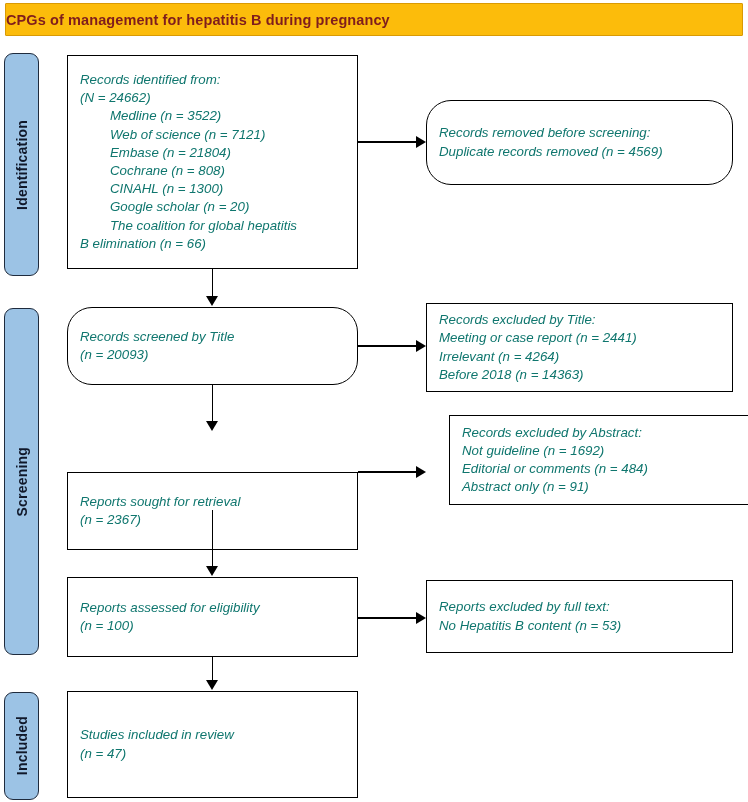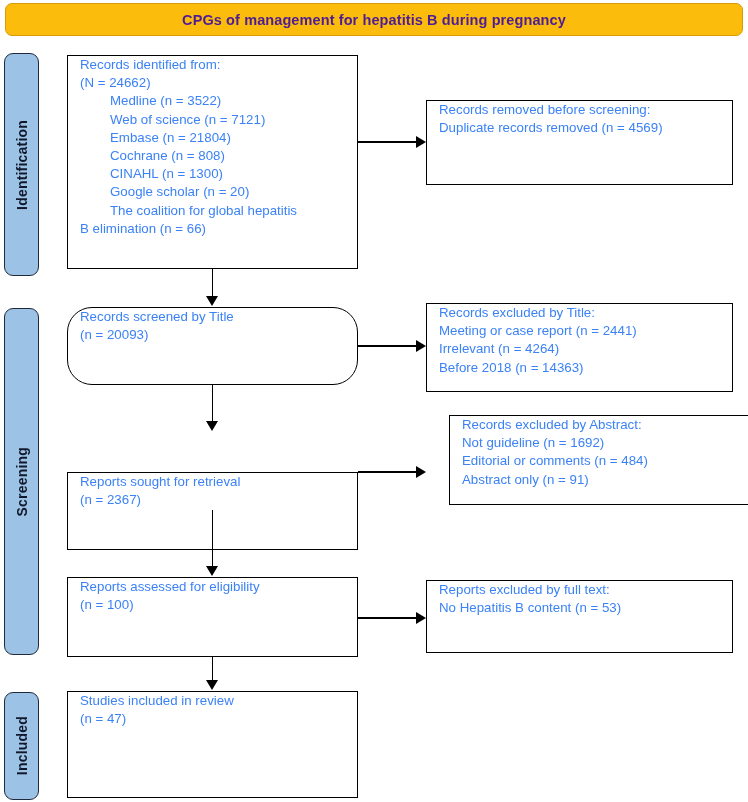--- a/index.html
+++ b/index.html
@@ -23,27 +23,26 @@
   
   .title-banner {
     position: absolute;
     left: 5px;
     top: 3px;
     width: 738px;
     height: 33px;
     box-sizing: border-box;
     background: #fcbc0b;
     border: 1.5px solid #d99a04;
-    border-radius: 7px;
+    border-radius: 1px;
     display: flex;
     align-items: center;
-    justify-content: center;
     font-size: 14.5px;
     font-weight: bold;
-    color: #4c1d95;
+    color: #7f1d1d;
     letter-spacing: 0.1px;
   }
 
   
   .stage-tab {
     position: absolute;
     left: 4px;
     width: 35px;
     box-sizing: border-box;
     background: #9cc3e5;
@@ -68,37 +67,38 @@
 
   
   .flow-box {
     position: absolute;
     box-sizing: border-box;
     background: #ffffff;
     border: 1.8px solid #000000;
     padding: 0 12px;
     display: flex;
     flex-direction: column;
-    justify-content: flex-start;
+    justify-content: center;
     font-size: 13.3px;
     line-height: 18.2px;
-    color: #3b82f6;
+    color: #0f766e;
+    font-style: italic;
   }
   .flow-box .line { white-space: pre; }
   .flow-box .indent { padding-left: 30px; }
 
   
   #box-identified  { left: 67px; top: 55px;  width: 291px; height: 214px; }
   #box-screened    { left: 67px; top: 307px; width: 291px; height: 78px; border-radius: 25px;  }
   #box-sought      { left: 67px; top: 432px; width: 291px; height: 78px; margin-top: 40px;  }
   #box-eligibility { left: 67px; top: 577px; width: 291px; height: 80px;  }
   #box-included    { left: 67px; top: 691px; width: 291px; height: 107px; }
 
   
-  #box-removed         { left: 426px; top: 100px; width: 307px; height: 85px; }
+  #box-removed         { left: 426px; top: 100px; width: 307px; height: 85px; border-radius: 25px; }
   #box-excl-title      { left: 426px; top: 303px; width: 307px; height: 89px; }
   #box-excl-abstract   { left: 426px; top: 415px; width: 307px; height: 90px; margin-left: 23px; }
   #box-excl-fulltext   { left: 426px; top: 580px; width: 307px; height: 73px; }
 
   
   .conn {
     position: absolute;
     background: #000000;
   }
   .v-line { width: 1.8px; }

